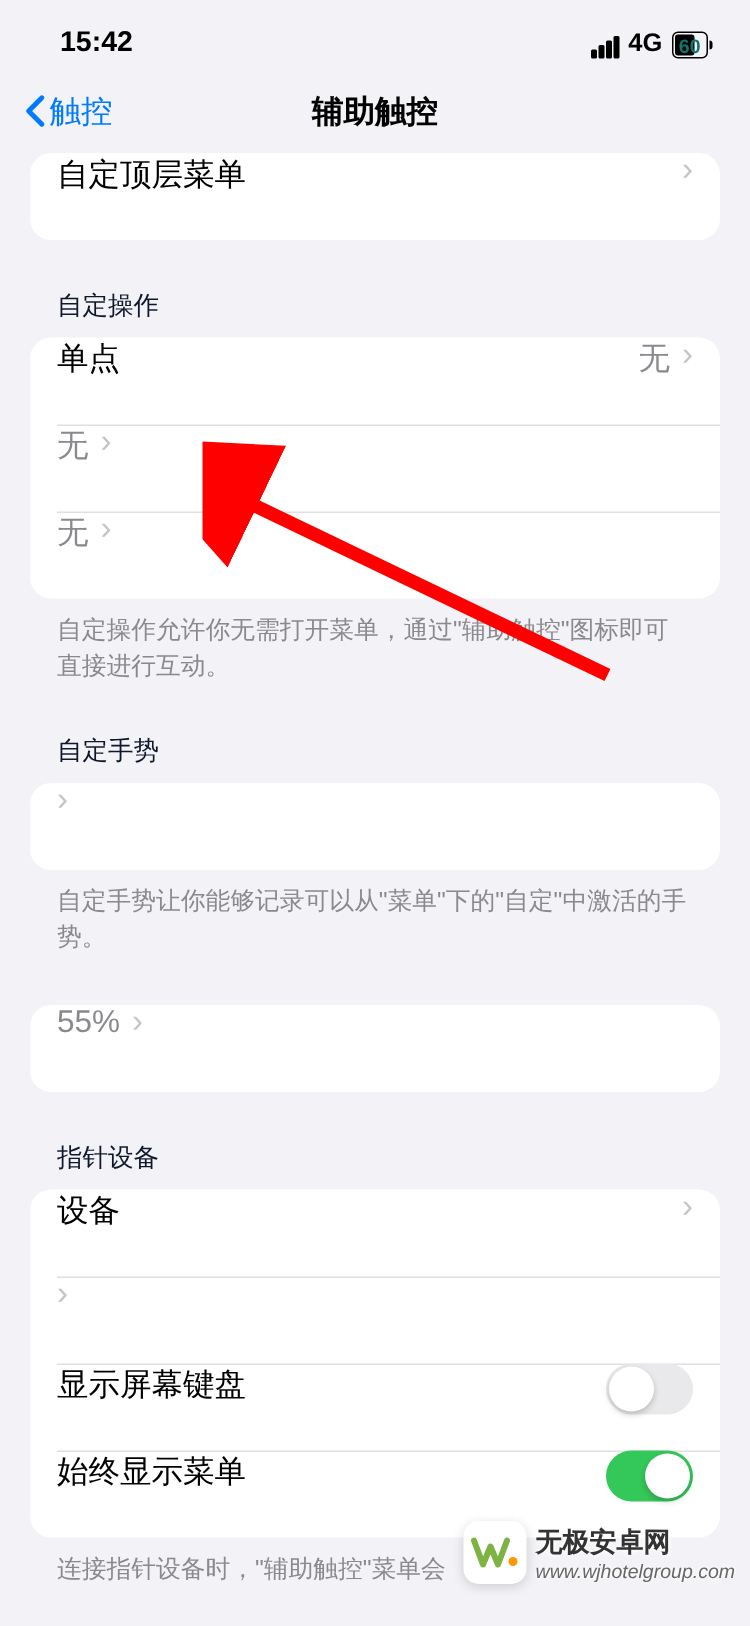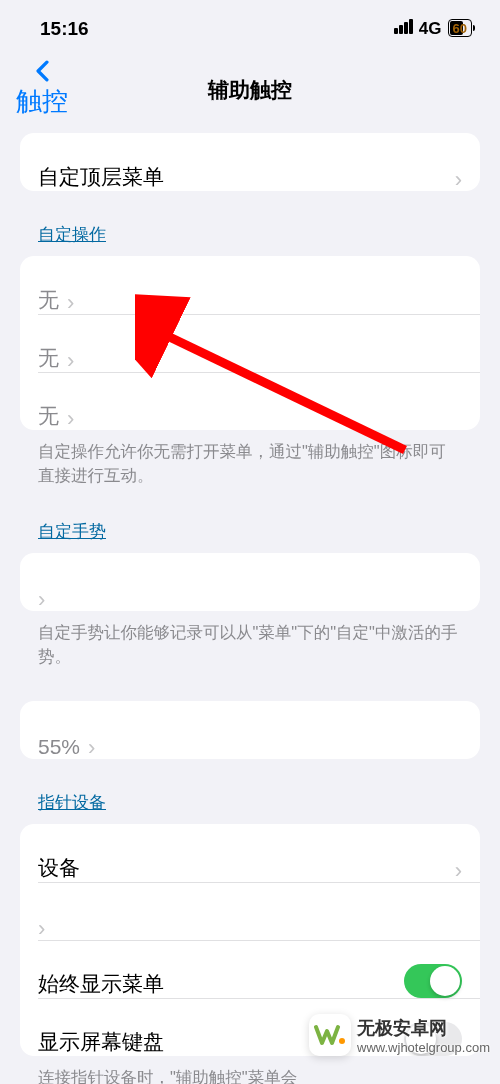--- a/index.html
+++ b/index.html
@@ -1,59 +1,59 @@
 <!DOCTYPE html>
 <html><head>
   <meta charset="utf-8">
   <style>
     * { margin: 0; padding: 0; box-sizing: border-box; -webkit-font-smoothing: antialiased; }
     body { font-family: -apple-system, "PingFang SC", "Helvetica Neue", sans-serif; background: #f2f2f7; width: 500px; height: 1084px; overflow: hidden; position: relative; }
     
     .status-bar { display: flex; justify-content: space-between; align-items: center; padding: 12px 28px 4px 40px; height: 50px; background: #f2f2f7; }
     .status-time { font-size: 19px; font-weight: 600; }
-    .status-right { display: flex; align-items: flex-start; gap: 6px; font-size: 17px; font-weight: 600; }
+    .status-right { display: flex; align-items: flex-end; gap: 6px; font-size: 17px; font-weight: 600; }
     .signal-bars { display: inline-flex; align-items: flex-end; gap: 1.5px; }
     .signal-bars span { width: 3.5px; background: #000; border-radius: 1px; }
     .signal-bars span:nth-child(1){height:6px} .signal-bars span:nth-child(2){height:9px} .signal-bars span:nth-child(3){height:12px} .signal-bars span:nth-child(4){height:15px}
     .battery { display: inline-flex; align-items: center; border: 1.5px solid #000; border-radius: 4px; padding: 1px 4px 1px 2px; font-size: 13px; font-weight: 700; position: relative; height: 18px; }
     .battery::after { content:""; position:absolute; right:-4px; top:5px; width:2.5px; height:6px; background:#000; border-radius:0 2px 2px 0; }
     .battery-fill { position:absolute; left:1px; top:1px; bottom:1px; width:60%; background:#000; border-radius:2px; z-index:0; }
-    .battery-text { position:relative; z-index:1; color:#a16207; padding-left:2px; }
+    .battery-text { position:relative; z-index:1; color:#0f766e; padding-left:2px; }
 
     .nav-bar { display:flex; align-items:center; padding: 10px 16px 14px; position:relative; }
-    .back-btn { display:flex; align-items:center; color:#007aff; font-size:26px; gap:2px;flex-direction:column; }
+    .back-btn { display:flex; align-items:center; color:#007aff; font-size:21px; gap:2px; }
     .nav-title { position:absolute; left:50%; transform:translateX(-50%); font-size:21px; font-weight:700; }
 
-    .section-header { font-size:17px; color:#0369a1; padding: 32px 38px 10px; text-decoration: underline; }
+    .section-header { font-size:17px; color:#0f172a; padding: 32px 38px 10px; }
     .section-footer { font-size:16.5px; color:#8a8a8e; padding: 10px 38px 0; line-height:1.45; }
     .group { background:#fff; margin:0 20px; border-radius:14px; overflow:hidden; }
     .group.first { margin-top:0; }
-    .row { display:flex; align-items:flex-end; min-height:58px; padding:0 18px; position:relative; }
+    .row { display:flex; align-items:flex-start; min-height:58px; padding:0 18px; position:relative; }
     .row + .row::before { content:""; position:absolute; left:18px; right:0; top:0; height:1px; background:#e0e0e2; }
     .row-label { font-size:21px; flex:1; }
     .row-value { font-size:21px; color:#8a8a8e; margin-right:8px; }
     .chevron { color:#c5c5c7; font-size:22px; line-height:1; }
     
     .toggle { width:58px; height:34px; border-radius:17px; position:relative; transition:.2s; }
     .toggle::after { content:""; position:absolute; width:30px; height:30px; border-radius:50%; background:#fff; top:2px; box-shadow:0 2px 4px rgba(0,0,0,.2); transition:.2s; }
     .toggle.off { background:#e9e9eb; } .toggle.off::after { left:2px; }
     .toggle.on { background:#34c759; } .toggle.on::after { left:26px; }
 
     .arrow-overlay { position:absolute; top:280px; left:135px; pointer-events:none; z-index:50; }
     
     .watermark { position:absolute; bottom:28px; right:10px; display:flex; align-items:center; gap:6px; z-index:60; }
     .wm-logo { width:42px; height:42px; border-radius:10px; background:#fff; display:flex; align-items:center; justify-content:center; box-shadow:0 2px 8px rgba(0,0,0,.15); }
     .wm-text { font-size:18px; font-weight:700; color:#333; text-shadow:0 0 4px #fff,0 0 4px #fff; }
-    .wm-url { font-size:13px; color:#666; text-shadow:0 0 3px #fff,0 0 3px #fff; }
+    .wm-url { font-size:13px; color:#666; text-shadow:0 0 3px #fff,0 0 3px #fff;font-style:italic; }
   </style>
 </head>
 <body>
 
 <div class="status-bar">
-  <div class="status-time">15:16</div>
+  <div class="status-time">15:42</div>
   <div class="status-right">
     <span class="signal-bars">
         <span></span>
         <span></span>
         <span></span>
         <span></span>
       </span>
     <span>4G</span>
     <span class="battery">
         <span class="battery-fill"></span>
@@ -75,20 +75,21 @@
 <div class="group first">
   <div class="row">
     <div class="row-label">自定顶层菜单</div>
     <span class="chevron">›</span>
   </div>
 </div>
 
 <div class="section-header">自定操作</div>
 <div class="group">
   <div class="row">
+    <div class="row-label">单点</div>
     <div class="row-value">无</div>
     <span class="chevron">›</span>
   </div>
   <div class="row">
     <div class="row-value">无</div>
     <span class="chevron">›</span>
   </div>
   <div class="row">
     <div class="row-value">无</div>
     <span class="chevron">›</span>
@@ -115,26 +116,26 @@
 <div class="section-header">指针设备</div>
 <div class="group">
   <div class="row">
     <div class="row-label">设备</div>
     <span class="chevron">›</span>
   </div>
   <div class="row">
     <span class="chevron">›</span>
   </div>
   <div class="row">
+    <div class="row-label">显示屏幕键盘</div>
+    <div class="toggle off"></div>
+  </div>
+  <div class="row">
     <div class="row-label">始终显示菜单</div>
     <div class="toggle on"></div>
-  </div>
-  <div class="row">
-    <div class="row-label">显示屏幕键盘</div>
-    <div class="toggle off"></div>
   </div>
 </div>
 <div class="section-footer">连接指针设备时，"辅助触控"菜单会</div>
 
 <svg class="arrow-overlay" width="290" height="190" viewBox="0 0 290 190">
   <defs>
       <marker id="ah" markerWidth="12" markerHeight="12" refX="2" refY="5" orient="auto">
         <path d="M0,0 L0,10 L12,5 z" fill="#ff0000"></path>
       </marker>
     </defs>

